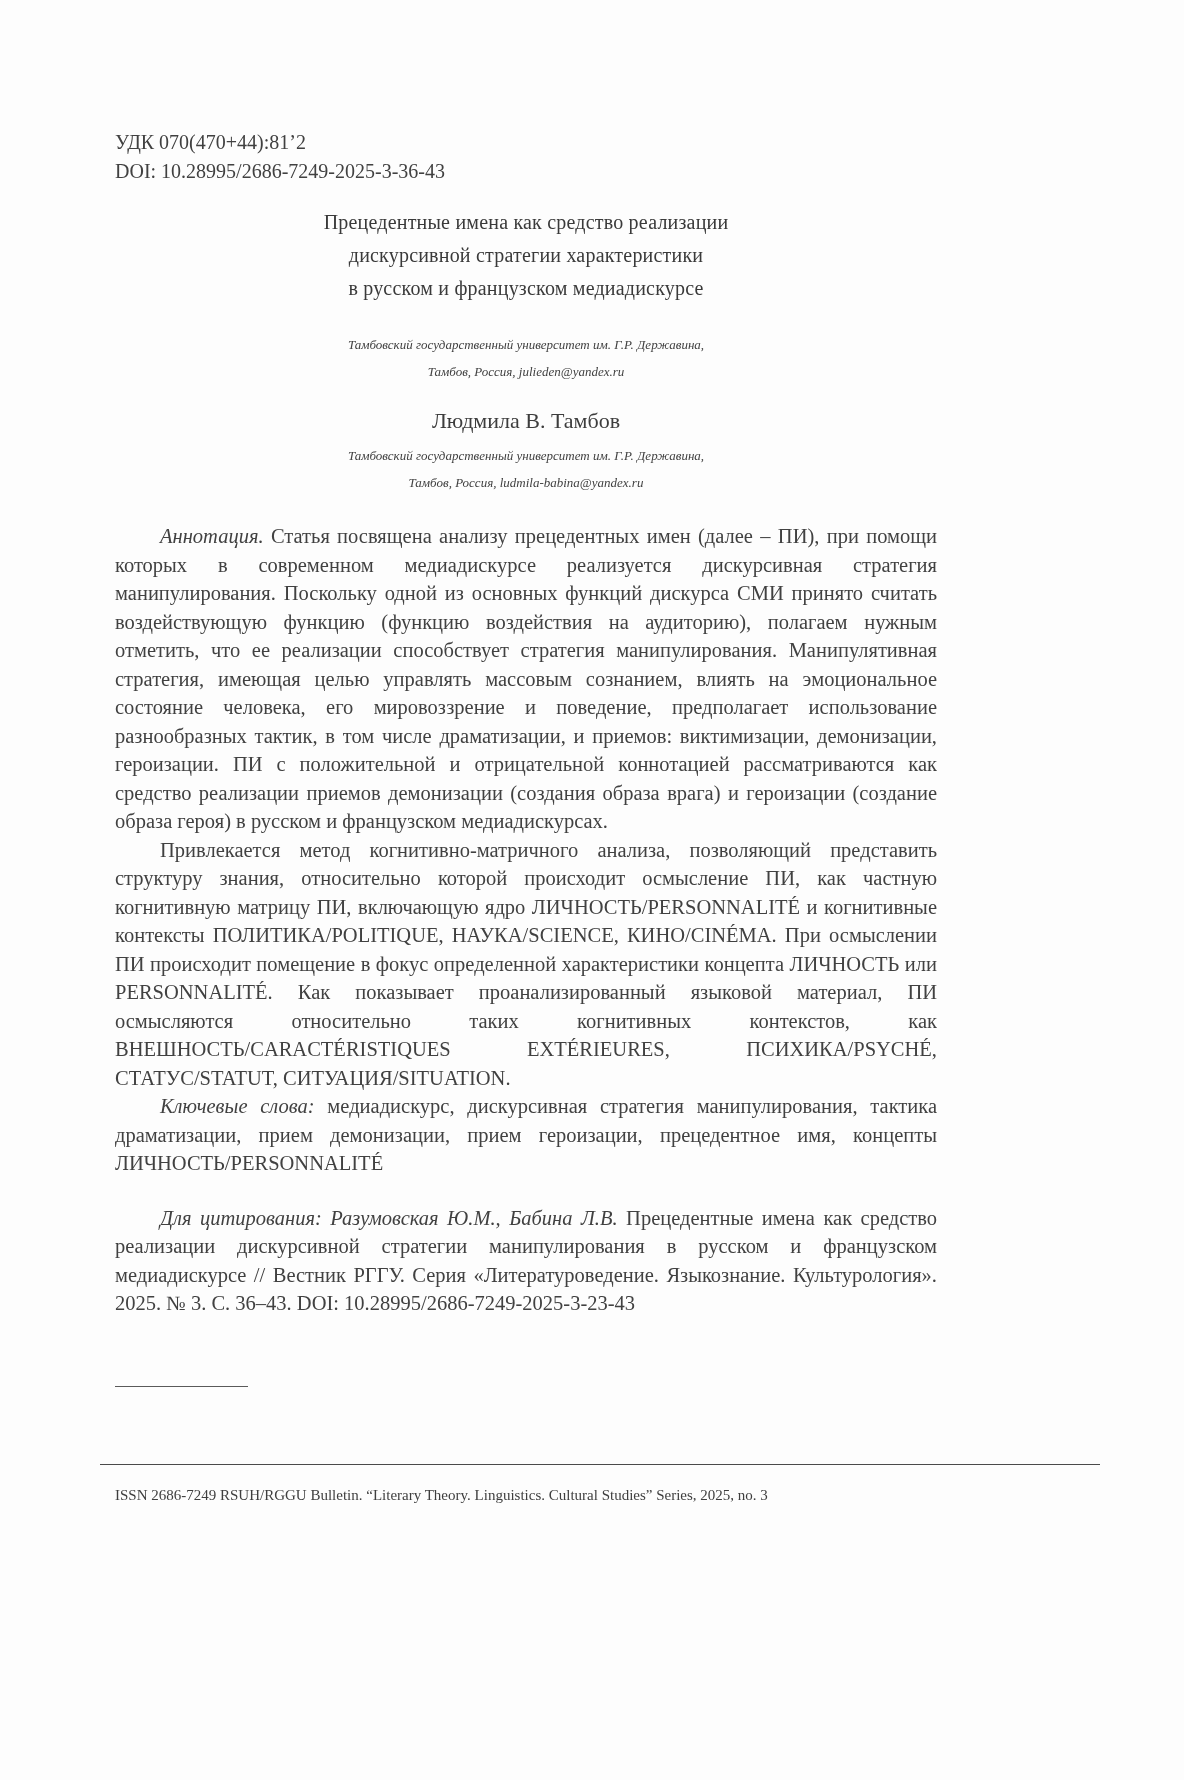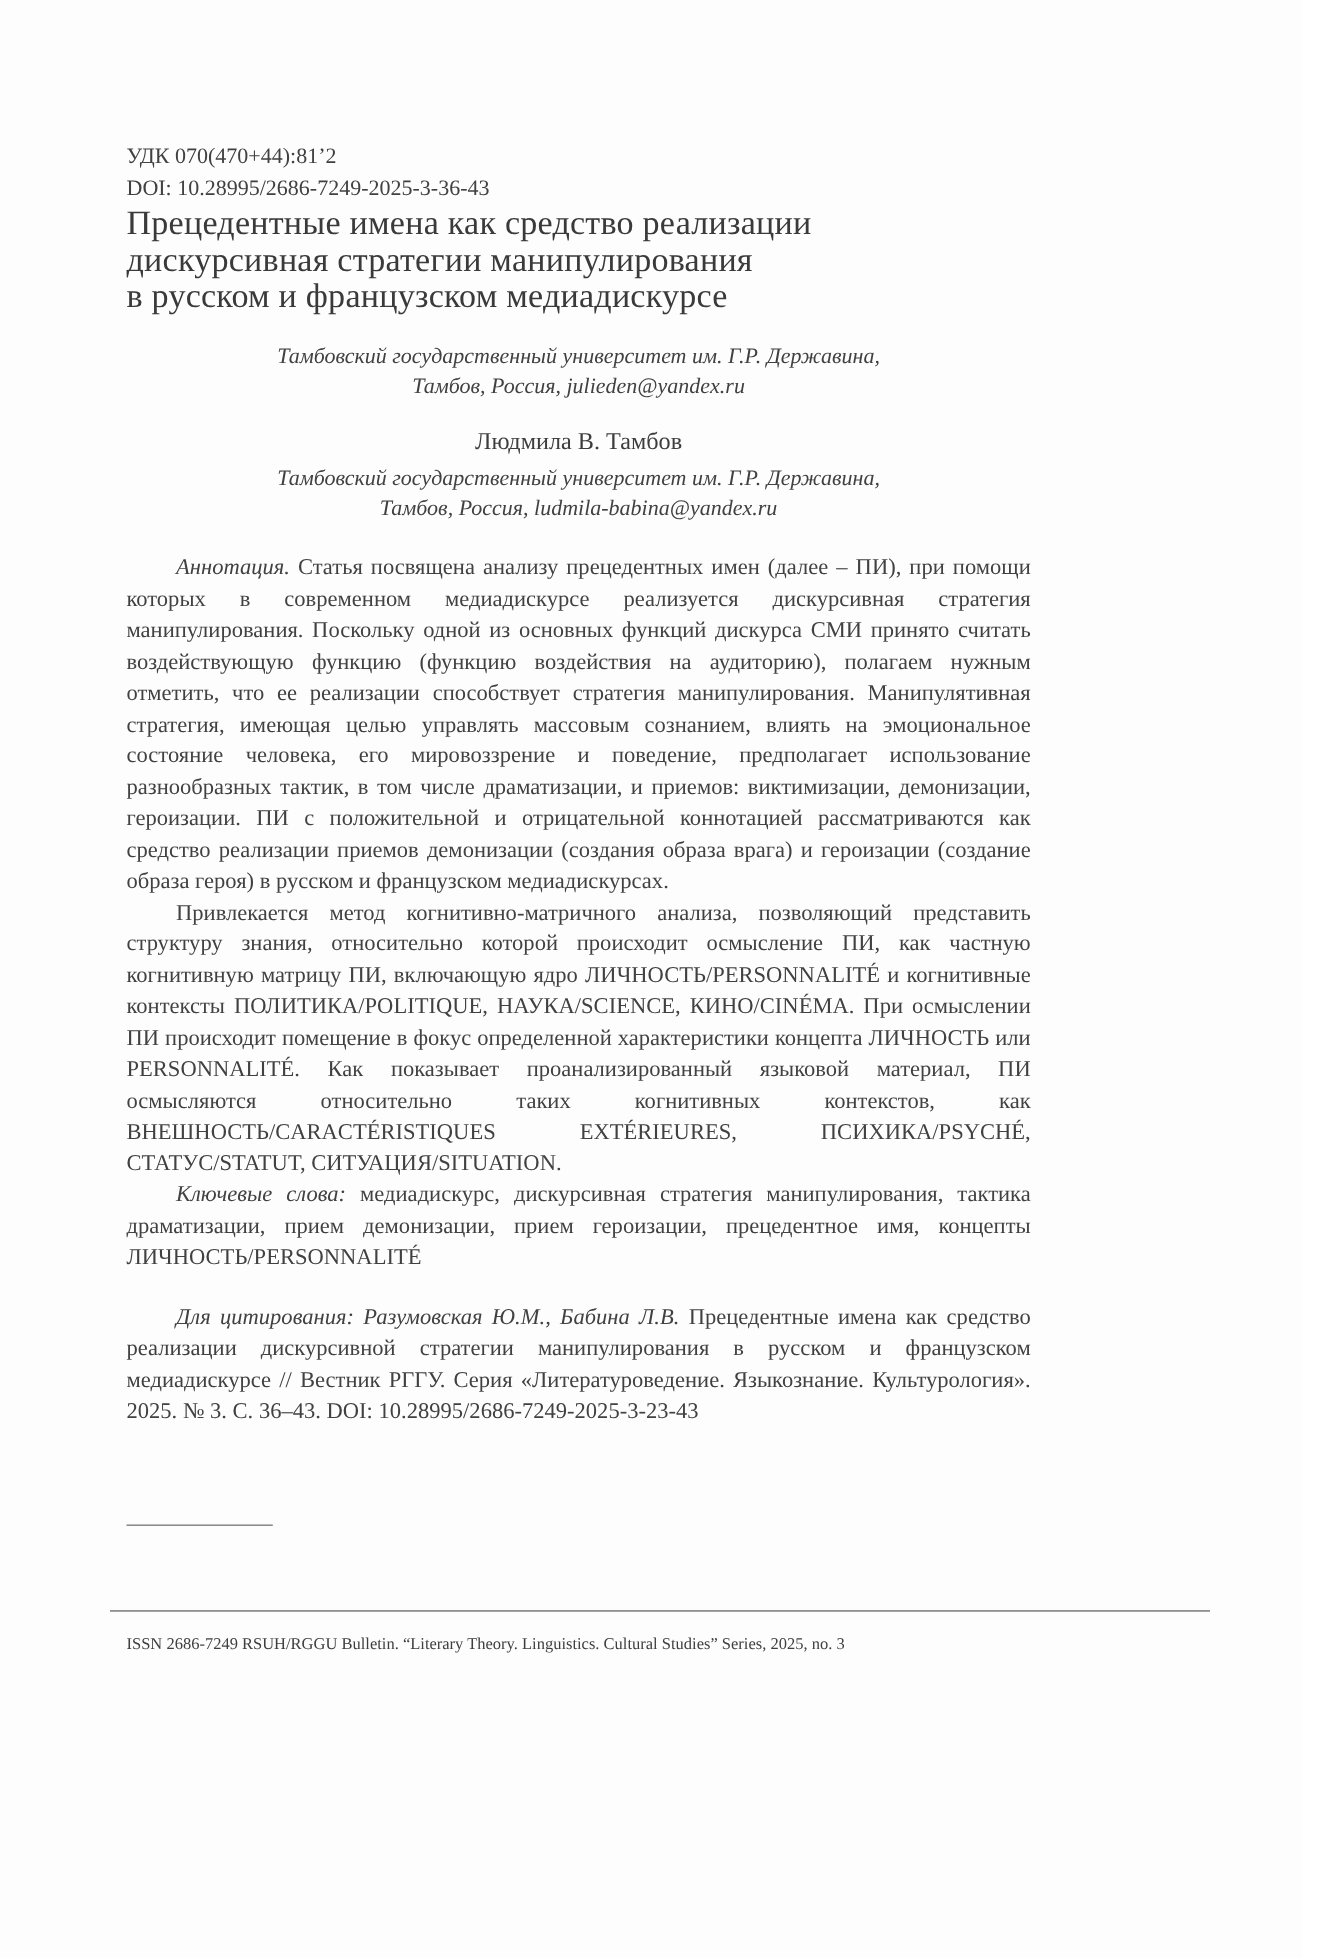--- a/index.html
+++ b/index.html
@@ -14,33 +14,34 @@
   .page {
     position:absolute; left:0; top:0;
     width:1184px; height:1780px;
     background:#fdfdfd;
   }
   .content {
     position:absolute; left:115px; top:128px; width:822px;
   }
   .meta { font-size:20px; line-height:29px; }
   .article-title {
-    text-align:left;
-    font-size:31px; line-height:33px;
+    margin-top:20px;
+    text-align:center;
+    font-size:20px; line-height:33px;
     font-weight:normal;
     color:#3a3a3a;
     letter-spacing:0.2px;
   }
   .author-block { text-align:center; }
   .author-block.first { margin-top:26px; }
   .author-block.second { margin-top:22px; }
   .author-name { font-size:22px; line-height:28px; color:#3d3d3d; }
   .affiliation {
     font-style:italic;
-    font-size:20px; line-height:27px;
+    font-size:13px; line-height:27px;
   }
   .affiliation.line1 { margin-top:7px; }
   .abstract { margin-top:26px; }
   .body-para {
     font-size:20.5px; line-height:28.5px;
     text-align:justify;
     text-indent:45px;
   }
   .italic { font-style:italic;margin-top:28px; }
   .citation-block { margin-top:26px; }
@@ -75,21 +76,21 @@
 <div class="page">
   <div class="content">
 
     <div class="meta">
       <div>УДК 070(470+44):81’2</div>
       <div>DOI: 10.28995/2686-7249-2025-3-36-43</div>
     </div>
 
     <h1 class="article-title">
       <div>Прецедентные имена как средство реализации</div>
-      <div>дискурсивная стратегии манипулирования</div>
+      <div>дискурсивной стратегии характеристики</div>
       <div>в русском и французском медиадискурсе</div>
     </h1>
 
     <div class="author-block first">
       <div class="affiliation line1">Тамбовский государственный университет им. Г.Р. Державина,</div>
       <div class="affiliation">Тамбов, Россия, julieden@yandex.ru</div>
     </div>
 
     <div class="author-block second">
       <div class="author-name">Людмила В. Тамбов</div>

